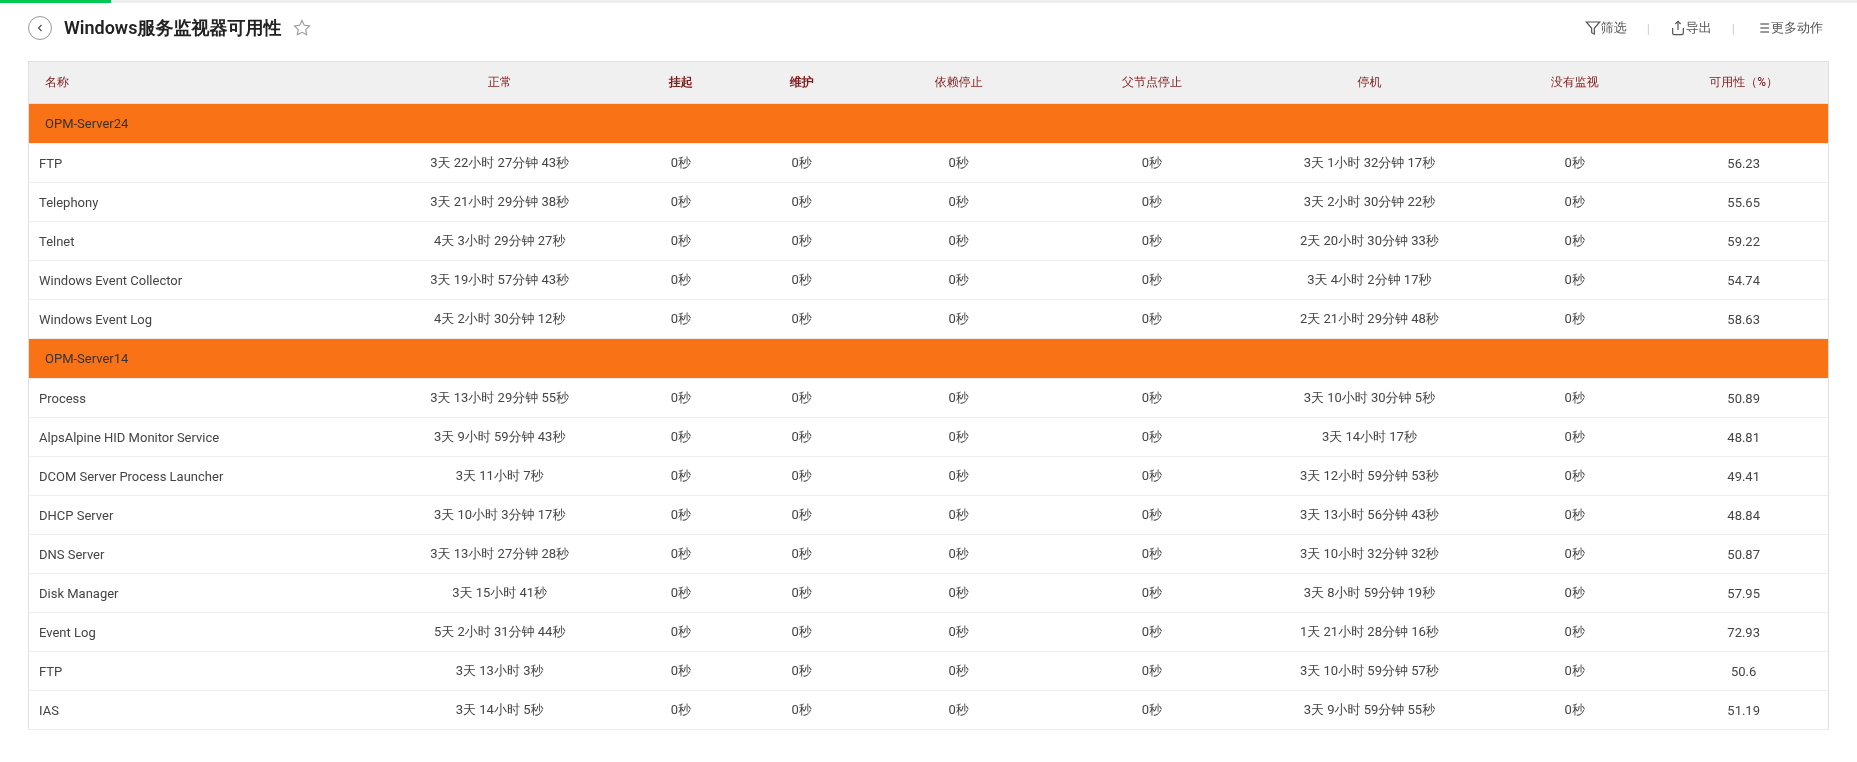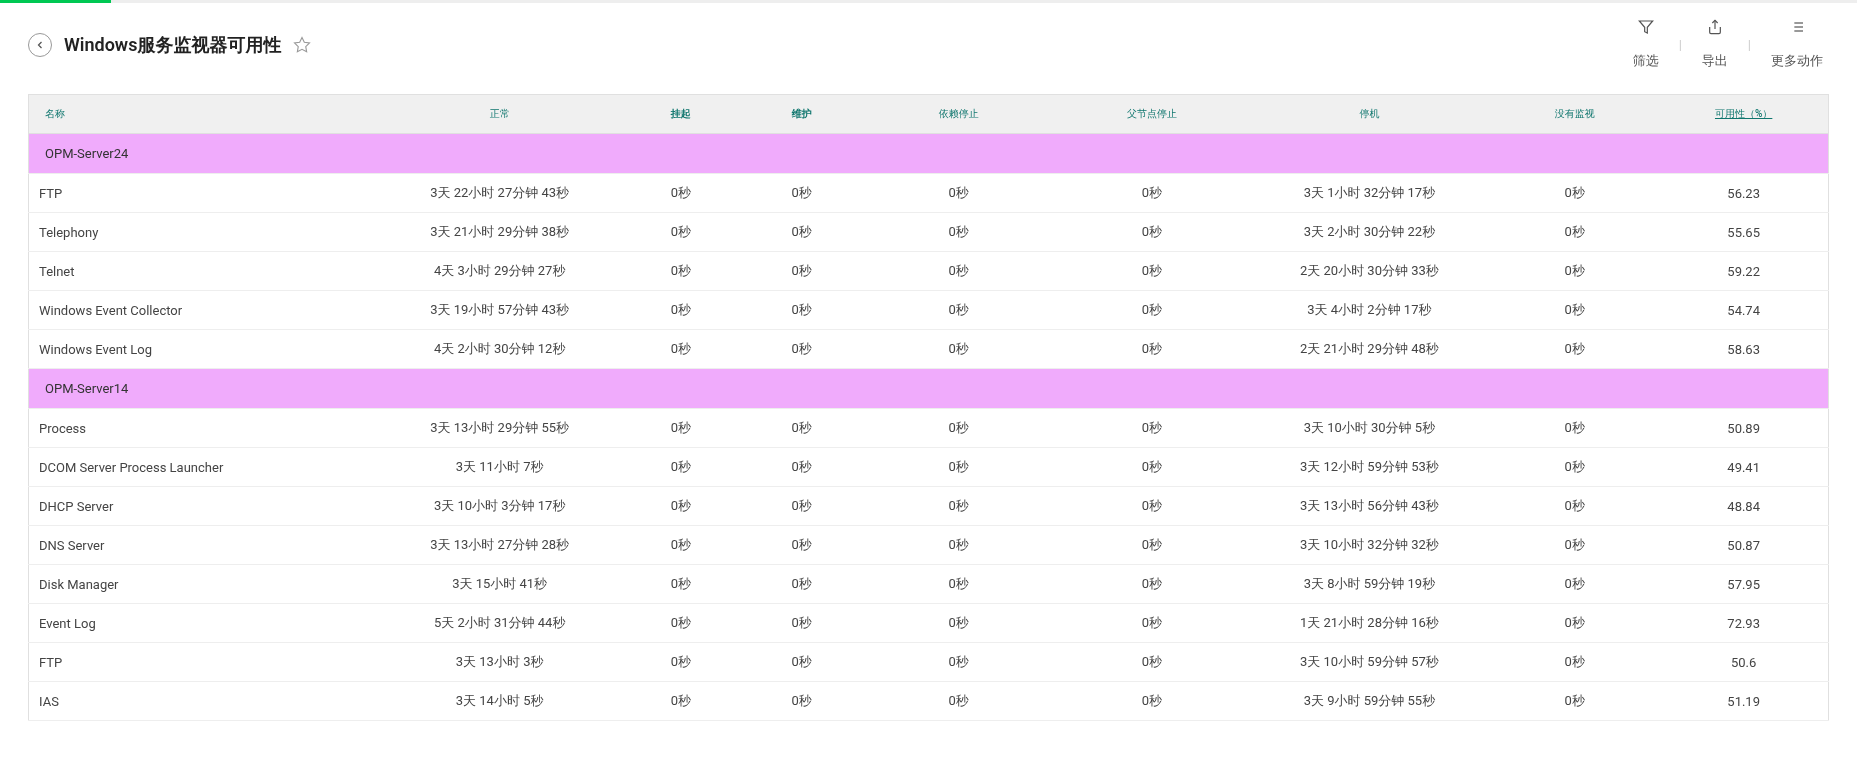--- a/index.html
+++ b/index.html
@@ -7,37 +7,37 @@
 .progress-bar { height: 3px; background: #eee; }
 .progress-fill { height: 100%; width: 6%; background: #00c853; }
 .header { display: flex; align-items: center; justify-content: space-between; padding: 12px 28px 20px 28px; }
 .header-left { display: flex; align-items: center; gap: 12px; }
 .back-btn { width: 24px; height: 24px; border: 1px solid #999; border-radius: 50%; display: flex; align-items: center; justify-content: center; cursor: pointer; color: #555; }
 .back-btn svg { width: 12px; height: 12px; }
 .page-title { font-size: 18px; font-weight: 600; color: #222; }
 .star-btn { color: #999; cursor: pointer; display: flex; align-items: center; }
 .star-btn svg { width: 18px; height: 18px; }
 .header-right { display: flex; align-items: center; gap: 8px; color: #555; font-size: 13px; }
-.action-btn { display: flex; align-items: center; gap: 17px; cursor: pointer; padding: 4px 6px; flex-direction: column; }
+.action-btn { display: flex; align-items: center; gap: 0; cursor: pointer; padding: 4px 6px; }
 .action-btn svg { width: 16px; height: 16px; }
 .divider { color: #ccc; margin: 0 6px; }
 .table-wrap { padding: 0 28px; }
 table { width: 100%; border-collapse: collapse; border: 1px solid #e0e0e0; }
-thead th { background: #f0f0f0; font-weight: 500; text-align: center; padding: 12px 10px; color: #0f766e; border-bottom: 1px solid #e0e0e0; font-size: 10px; margin-top: 8px; }
+thead th { background: #f0f0f0; font-weight: 500; text-align: center; padding: 12px 10px; color: #7f1d1d; border-bottom: 1px solid #e0e0e0; font-size: 12px; margin-top: 8px; }
 thead th:first-child { text-align: left; padding-left: 16px; }
 tbody td { padding: 10px 10px; text-align: center; border-bottom: 1px solid #eee; color: #444; font-size: 13px; }
 tbody td:first-child { text-align: left; }
-tbody tr.group-row td { font-weight: 400; color: #333; text-align: left; background: #f0abfc; padding: 12px 16px; }
+tbody tr.group-row td { font-weight: 400; color: #333; text-align: left; background: #f97316; padding: 12px 16px; }
 .col-name { width: 290px; }
 .col-normal { width: 200px; }
 .col-suspend, .col-maint { width: 100px; font-weight: bold; }
 .col-dep, .col-parent { width: 160px; }
 .col-down { width: 200px; }
 .col-nomonitor { width: 140px; }
-.col-avail { width: 140px; text-decoration: underline; }
+.col-avail { width: 140px; }
 </style>
 </head>
 <body>
 
 <div class="progress-bar">
     <div class="progress-fill"></div>
   </div>
 
 <div class="header">
   <div class="header-left">
@@ -166,20 +166,31 @@
           <td>3天 13小时 29分钟 55秒</td>
           <td>0秒</td>
           <td>0秒</td>
           <td>0秒</td>
           <td>0秒</td>
           <td>3天 10小时 30分钟 5秒</td>
           <td>0秒</td>
           <td>50.89</td>
         </tr>
         <tr>
+          <td>AlpsAlpine HID Monitor Service</td>
+          <td>3天 9小时 59分钟 43秒</td>
+          <td>0秒</td>
+          <td>0秒</td>
+          <td>0秒</td>
+          <td>0秒</td>
+          <td>3天 14小时 17秒</td>
+          <td>0秒</td>
+          <td>48.81</td>
+        </tr>
+        <tr>
           <td>DCOM Server Process Launcher</td>
           <td>3天 11小时 7秒</td>
           <td>0秒</td>
           <td>0秒</td>
           <td>0秒</td>
           <td>0秒</td>
           <td>3天 12小时 59分钟 53秒</td>
           <td>0秒</td>
           <td>49.41</td>
         </tr>

